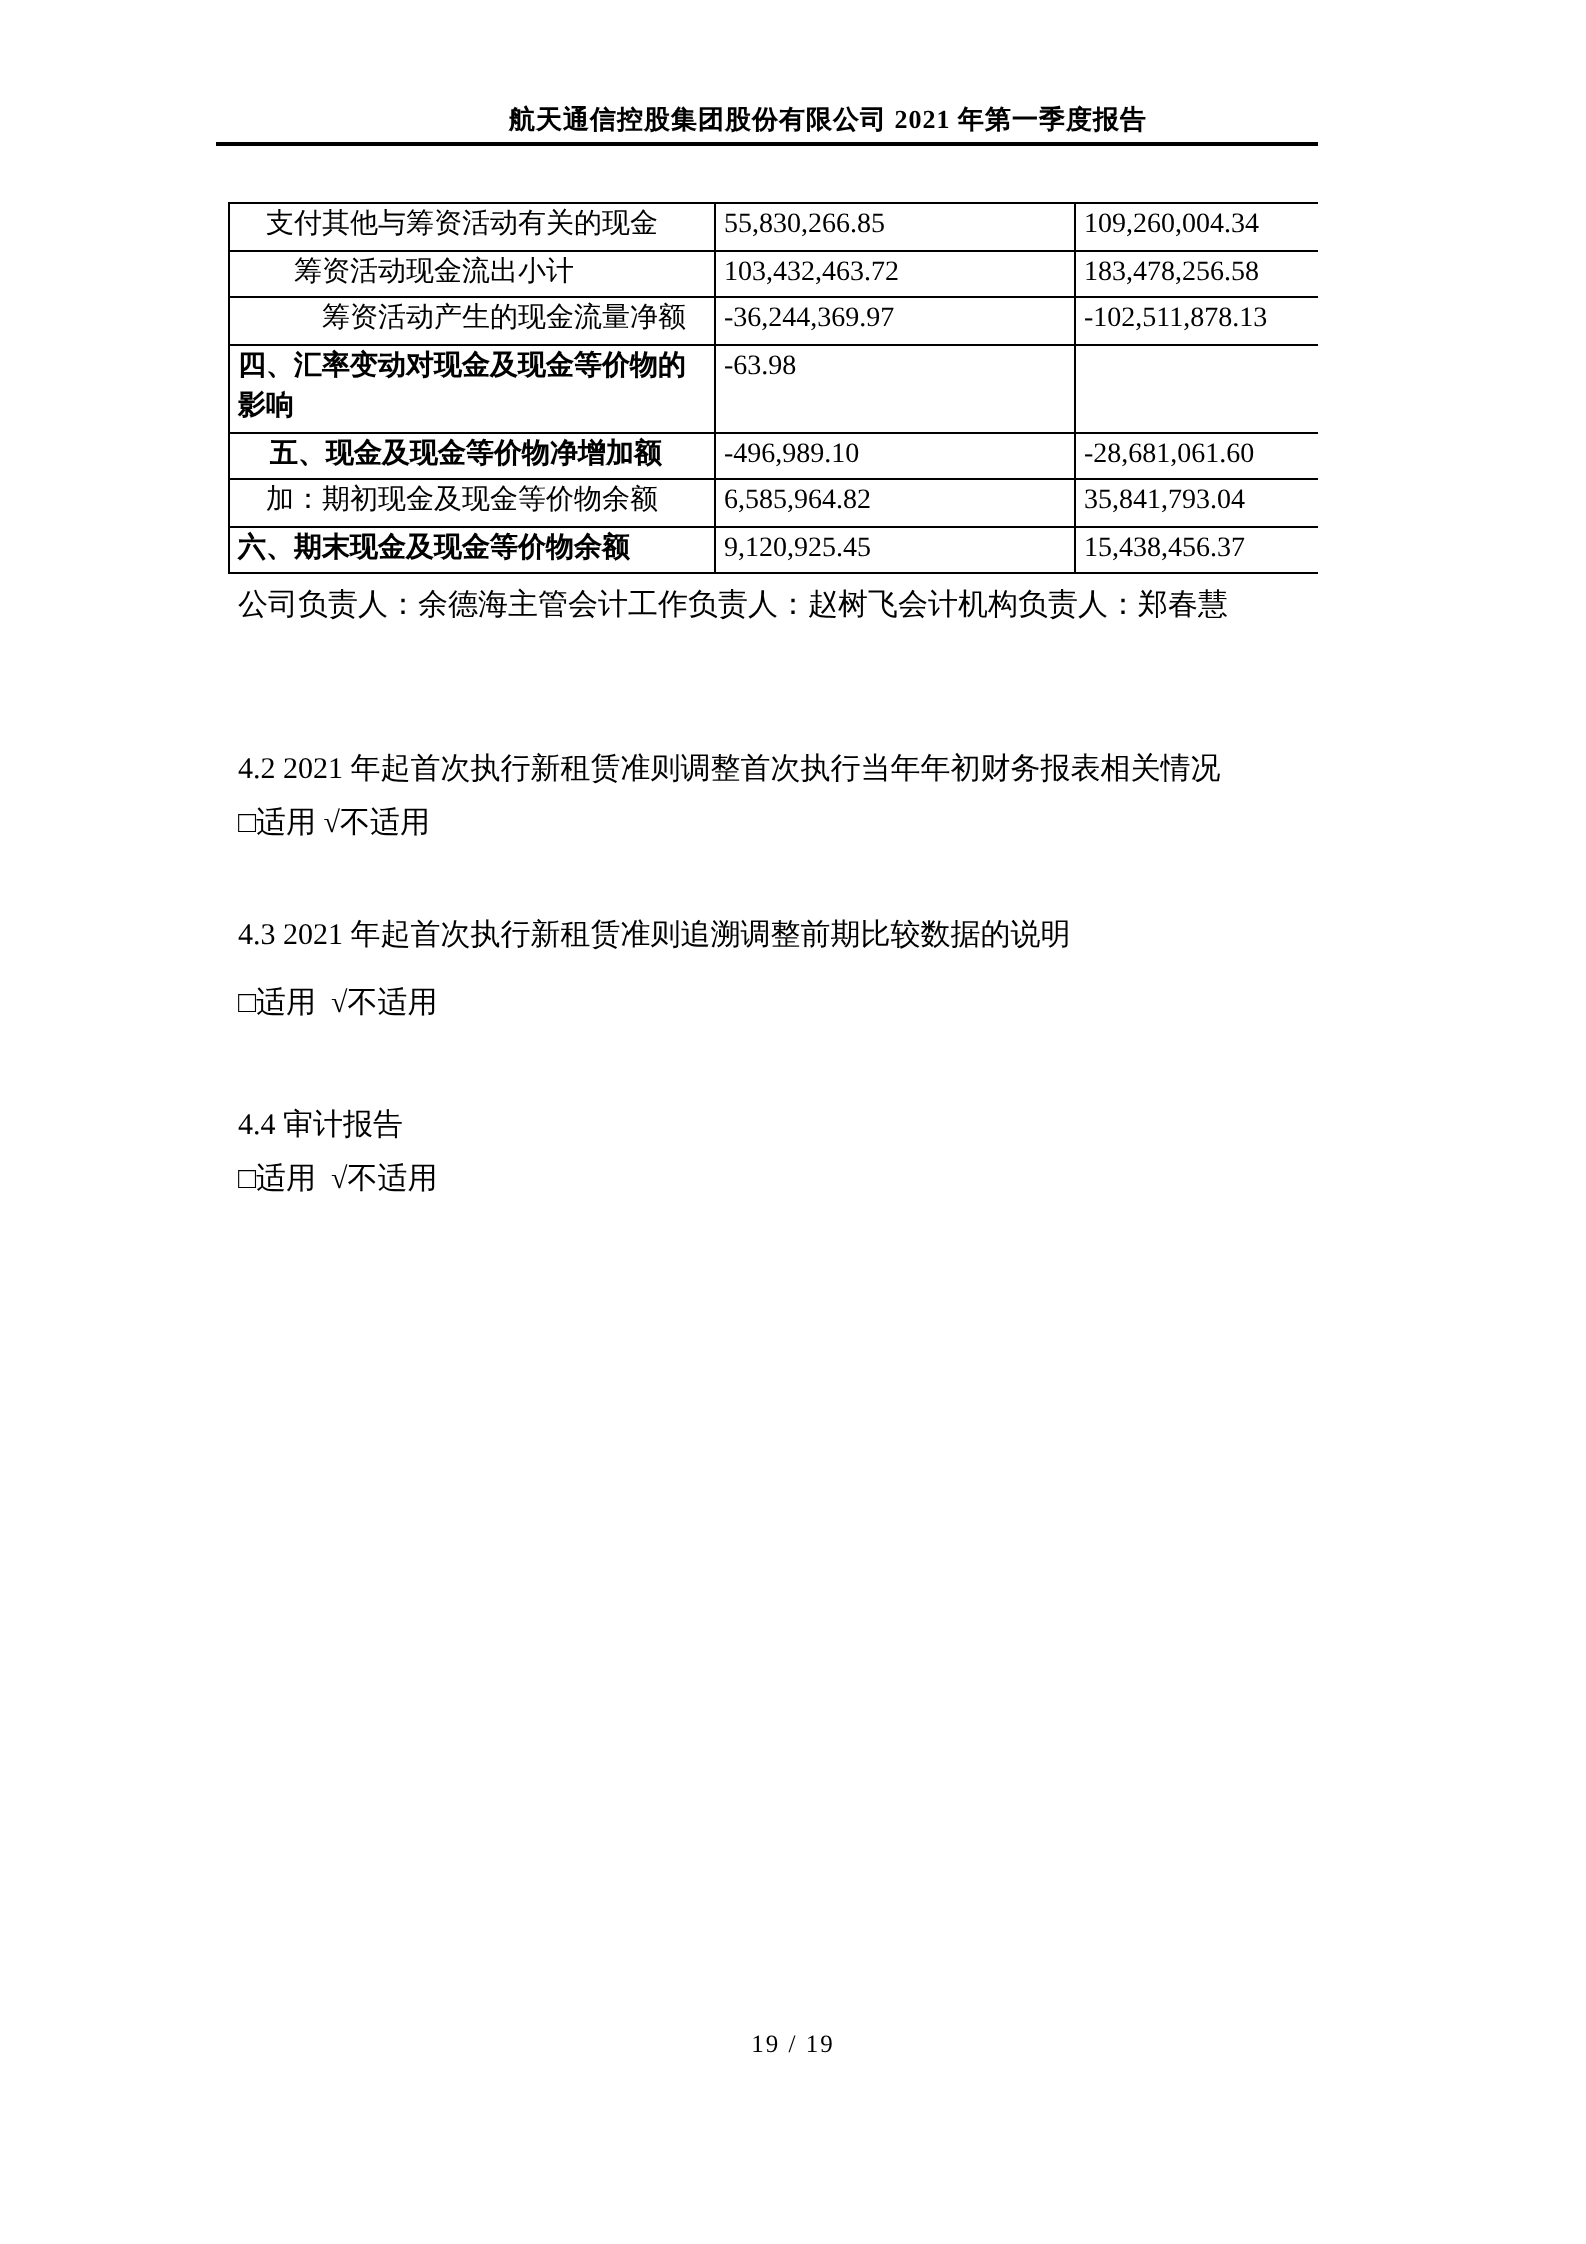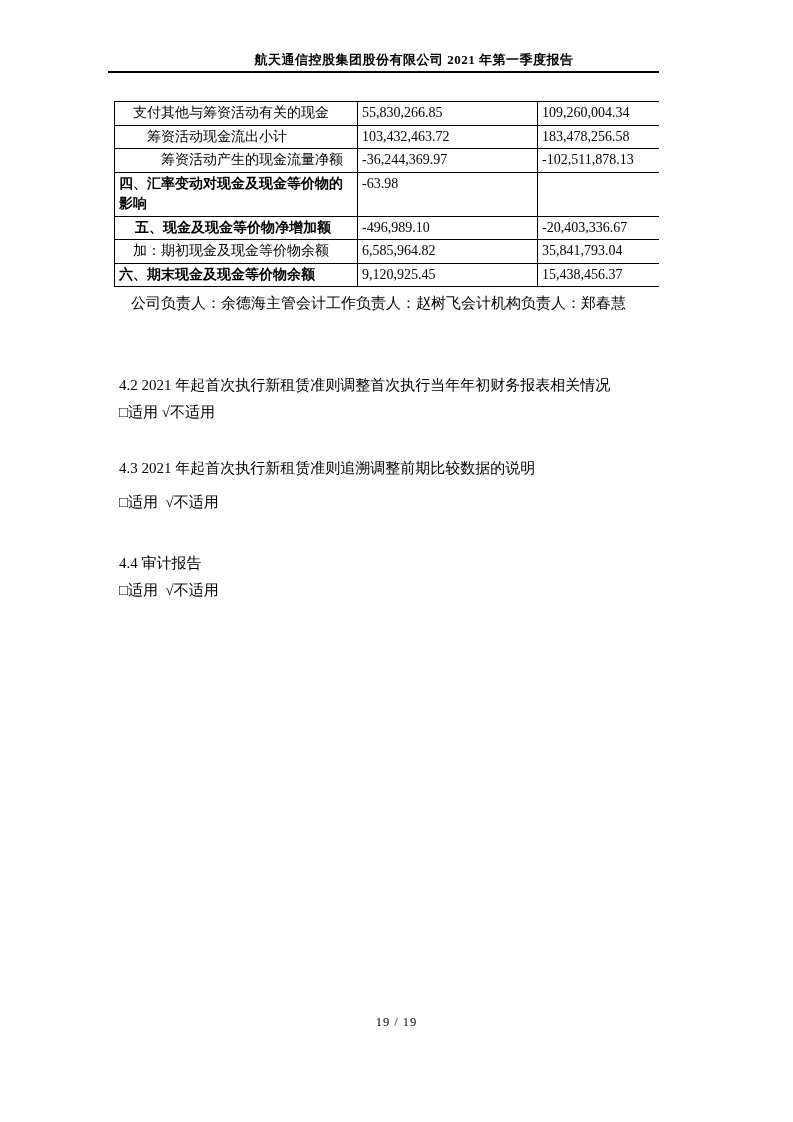--- a/index.html
+++ b/index.html
@@ -108,36 +108,36 @@
           <td class="num">-102,511,878.13</td>
         </tr>
         <tr>
           <td class="bold" style="padding-left: 4px;">四、汇率变动对现金及现金等价物的影响</td>
           <td class="num">-63.98</td>
           <td class="num"></td>
         </tr>
         <tr>
           <td class="bold" style="padding-left: 20px;">五、现金及现金等价物净增加额</td>
           <td class="num">-496,989.10</td>
-          <td class="num">-20,403,336.67</td>
+          <td class="num">-28,681,061.60</td>
         </tr>
         <tr>
           <td style="padding-left: 18px; margin-top: 32px;">加：期初现金及现金等价物余额</td>
           <td class="num">6,585,964.82</td>
           <td class="num">35,841,793.04</td>
         </tr>
         <tr>
           <td class="bold" style="padding-left: 4px; margin-top: 28px;">六、期末现金及现金等价物余额</td>
           <td class="num">9,120,925.45</td>
           <td class="num">15,438,456.37</td>
         </tr>
       </tbody>
   </table>
 
-  <div class="textline" style="top:293px;margin-left:12px;">公司负责人：余德海主管会计工作负责人：赵树飞会计机构负责人：郑春慧</div>
+  <div class="textline" style="top:293px;">公司负责人：余德海主管会计工作负责人：赵树飞会计机构负责人：郑春慧</div>
 
   <div class="textline" style="top:375px;">4.2 2021 年起首次执行新租赁准则调整首次执行当年年初财务报表相关情况</div>
   <div class="textline" style="top:402px;">□适用 √不适用</div>
 
   <div class="textline" style="top:458px;">4.3 2021 年起首次执行新租赁准则追溯调整前期比较数据的说明</div>
   <div class="textline" style="top:492px;">□适用  √不适用</div>
 
   <div class="textline" style="top:553px;">4.4 审计报告</div>
   <div class="textline" style="top:580px;">□适用  √不适用</div>
 

